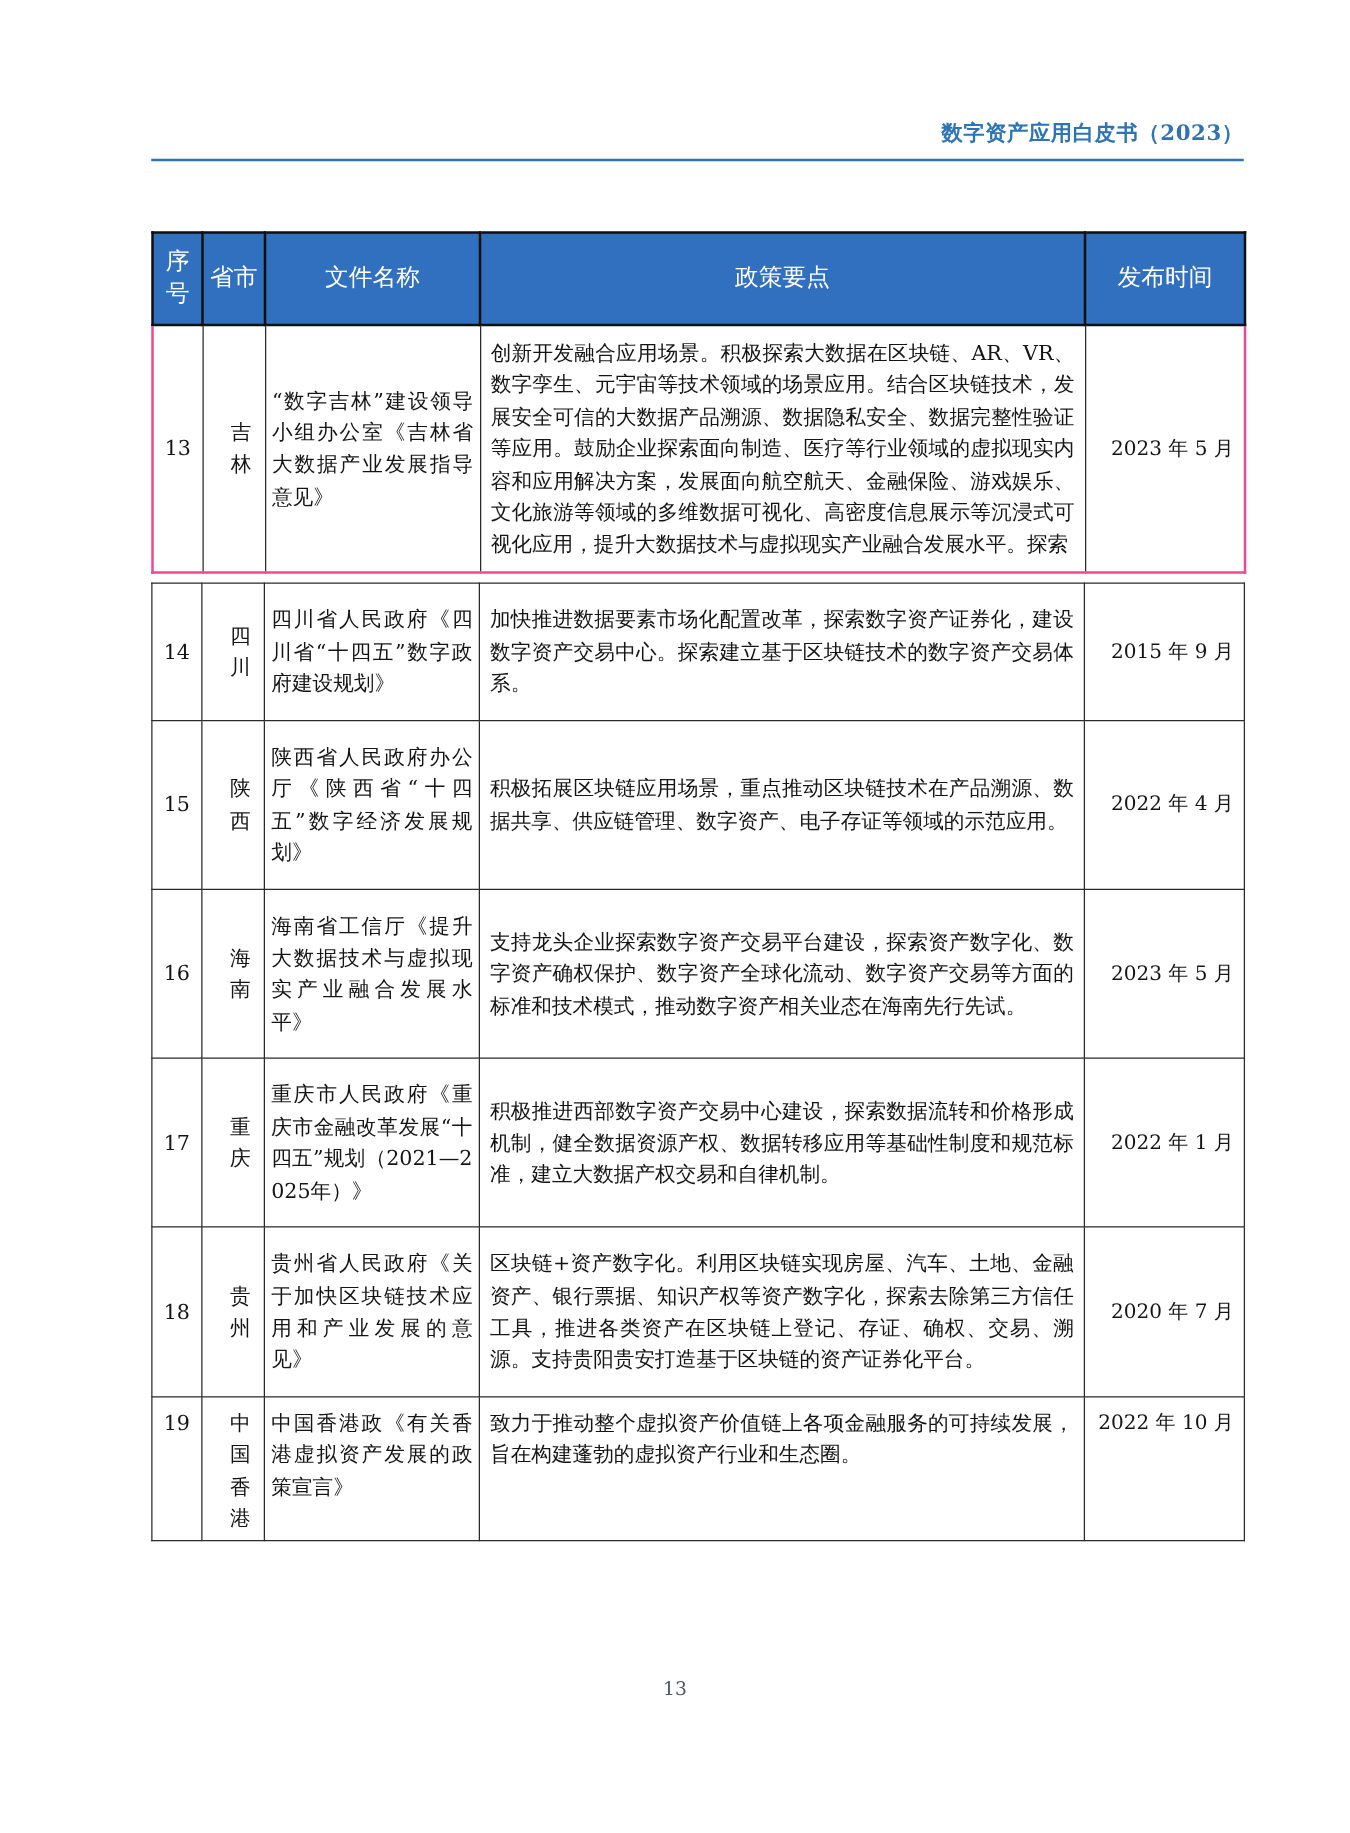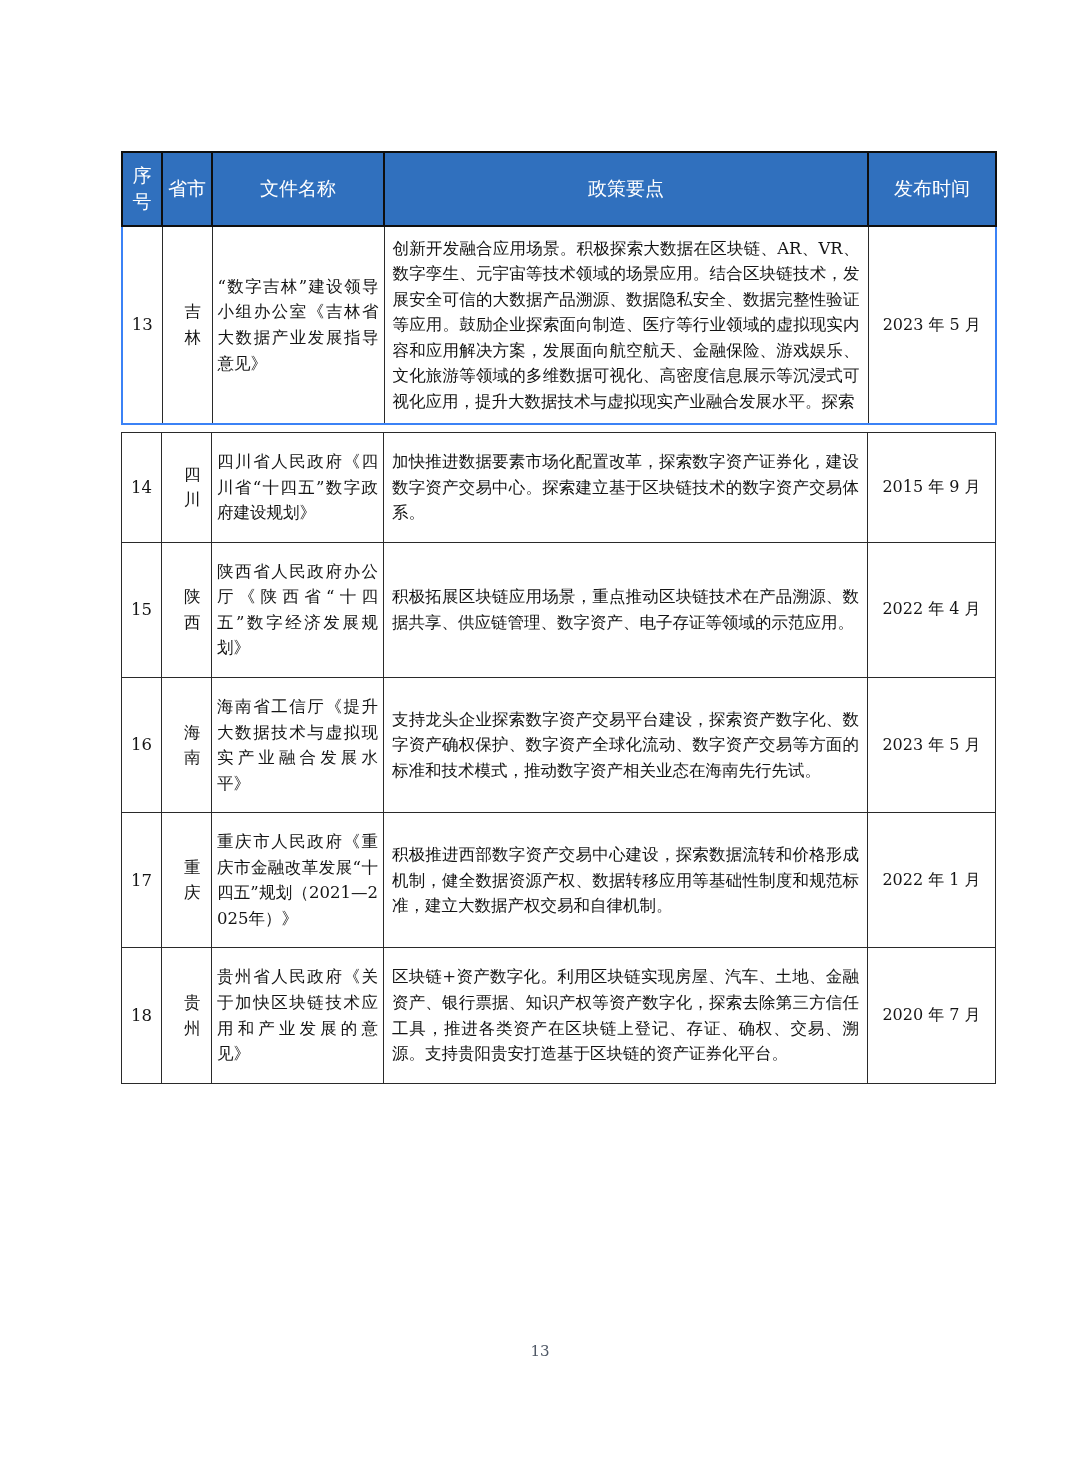--- a/index.html
+++ b/index.html
@@ -21,21 +21,21 @@
     letter-spacing:0.5px;
     margin-bottom:9px;
   }
   .header-rule { height:2px; background:#2E74B5; }
 
   table.policy-table {
     border-collapse:collapse;
     table-layout:fixed;
     width:874px;
   }
-  table.policy-table.first { margin-top:56px; border:2px solid #3b82f6; }
+  table.policy-table.first { margin-top:56px; border:2px solid #ec4899; }
   table.policy-table.rest  { margin-top:7px;  border:1.5px solid #222; }
 
   .policy-table th {
     background:#3070BE;
     color:#ffffff;
     font-size:19px;
     font-weight:normal;
     border:2px solid #0f0f0f;
     height:68px;
     padding:2px 4px;
@@ -49,21 +49,21 @@
     line-height:1.55;
     padding:4px 8px;
     vertical-align:middle;
     box-sizing:border-box;
     word-break:break-all;
   }
   td.cell-no   { text-align:center; }
   td.cell-prov { text-align:center; padding:4px 22px; }
   td.cell-doc  { text-align:justify; padding:16px 5px; }
   td.cell-pol  { text-align:justify;margin-top:39px; }
-  td.cell-date { text-align:center; white-space:nowrap; font-size:16px; }
+  td.cell-date { text-align:right; white-space:nowrap; font-size:16px; }
   td.valign-top { vertical-align:top; padding-top:8px; }
 
   tr.r13 td { height:198px; }
   tr.r14 td { height:80px; }
   tr.r15 td { height:80px; }
   tr.r16 td { height:101px; }
   tr.r17 td { height:126px; }
   tr.r18 td { height:120px; }
   tr.r19 td { height:83px; }
 
@@ -74,20 +74,24 @@
     text-align:center;
     font-size:15px;
     color:#4f5866;
   }
 </style>
 </head>
 <body>
 
 <div class="page">
 
+  <div class="doc-header">
+    <div class="doc-title">数字资产应用白皮书（2023）</div>
+    <div class="header-rule"></div>
+  </div>
 
   <table class="policy-table first">
     <colgroup>
       <col style="width:40px">
         <col style="width:50px">
         <col style="width:172px">
         <col style="width:484px">
         <col style="width:128px">
     </colgroup>
     <thead>
@@ -147,18 +151,25 @@
         <td class="cell-pol">积极推进西部数字资产交易中心建设，探索数据流转和价格形成机制，健全数据资源产权、数据转移应用等基础性制度和规范标准，建立大数据产权交易和自律机制。</td>
         <td class="cell-date">2022 年 1 月</td>
       </tr>
       <tr class="r18">
         <td class="cell-no">18</td>
         <td class="cell-prov">贵州</td>
         <td class="cell-doc">贵州省人民政府《关于加快区块链技术应用和产业发展的意见》</td>
         <td class="cell-pol">区块链+资产数字化。利用区块链实现房屋、汽车、土地、金融资产、银行票据、知识产权等资产数字化，探索去除第三方信任工具，推进各类资产在区块链上登记、存证、确权、交易、溯源。支持贵阳贵安打造基于区块链的资产证券化平台。</td>
         <td class="cell-date">2020 年 7 月</td>
       </tr>
+      <tr class="r19">
+        <td class="cell-no valign-top">19</td>
+        <td class="cell-prov valign-top">中国香港</td>
+        <td class="cell-doc valign-top">中国香港政《有关香港虚拟资产发展的政策宣言》</td>
+        <td class="cell-pol valign-top">致力于推动整个虚拟资产价值链上各项金融服务的可持续发展，旨在构建蓬勃的虚拟资产行业和生态圈。</td>
+        <td class="cell-date valign-top">2022 年 10 月</td>
+      </tr>
     </tbody>
   </table>
 
   <div class="footer">13</div>
 
 </div>
 
 </body></html>

